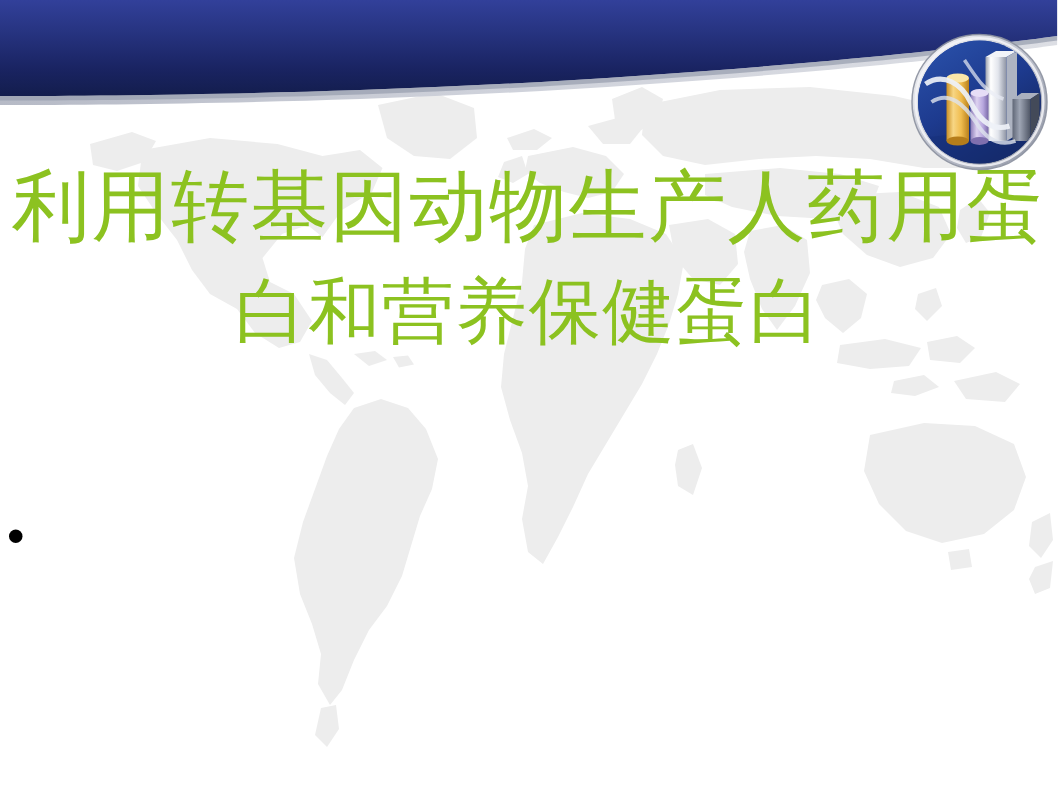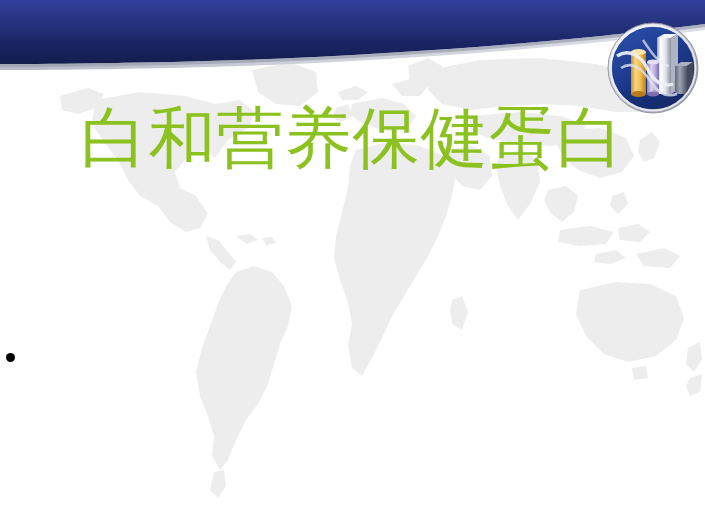--- a/index.html
+++ b/index.html
@@ -70,21 +70,21 @@
     letter-spacing: 0px;
     color: #8cc220;
     white-space: nowrap;
     font-weight: 400;
   }
   .title-line.l1 {
     font-size: 52px;
     letter-spacing: 1px;
   }
   .title-line.l2 {
-    font-size: 67px;
+    font-size: 48px;
     letter-spacing: 1px;
   }
 
   
   .body-area {
     position: absolute;
     left: 0;
     top: 320px;
     width: 705px;
     height: 200px;
@@ -292,20 +292,21 @@
         <path d="M14,46 C26,38 36,48 44,60 C50,70 58,76 70,72" stroke="#dfe4ee" stroke-width="2.6" fill="none" opacity="0.8"></path>
         <path d="M36,18 C44,30 50,40 62,44" stroke="#e9edf5" stroke-width="2.4" fill="none" opacity="0.7"></path>
       </g>
 
       <circle cx="46" cy="46" r="42.6" fill="none" stroke="#f4f5f8" stroke-width="1.6" opacity="0.85"></circle>
       <circle cx="46" cy="46" r="45" fill="none" stroke="#8b909f" stroke-width="1" opacity="0.9"></circle>
     </svg>
   </div>
 
   <div class="title-block">
+    <div class="title-line l1">利用转基因动物生产人药用蛋</div>
     <div class="title-line l2">白和营养保健蛋白</div>
   </div>
 
   <div class="body-area">
     <div class="bullet-row">
       <span class="bullet-dot"></span>
       <span class="bullet-text"></span>
     </div>
   </div>
 

